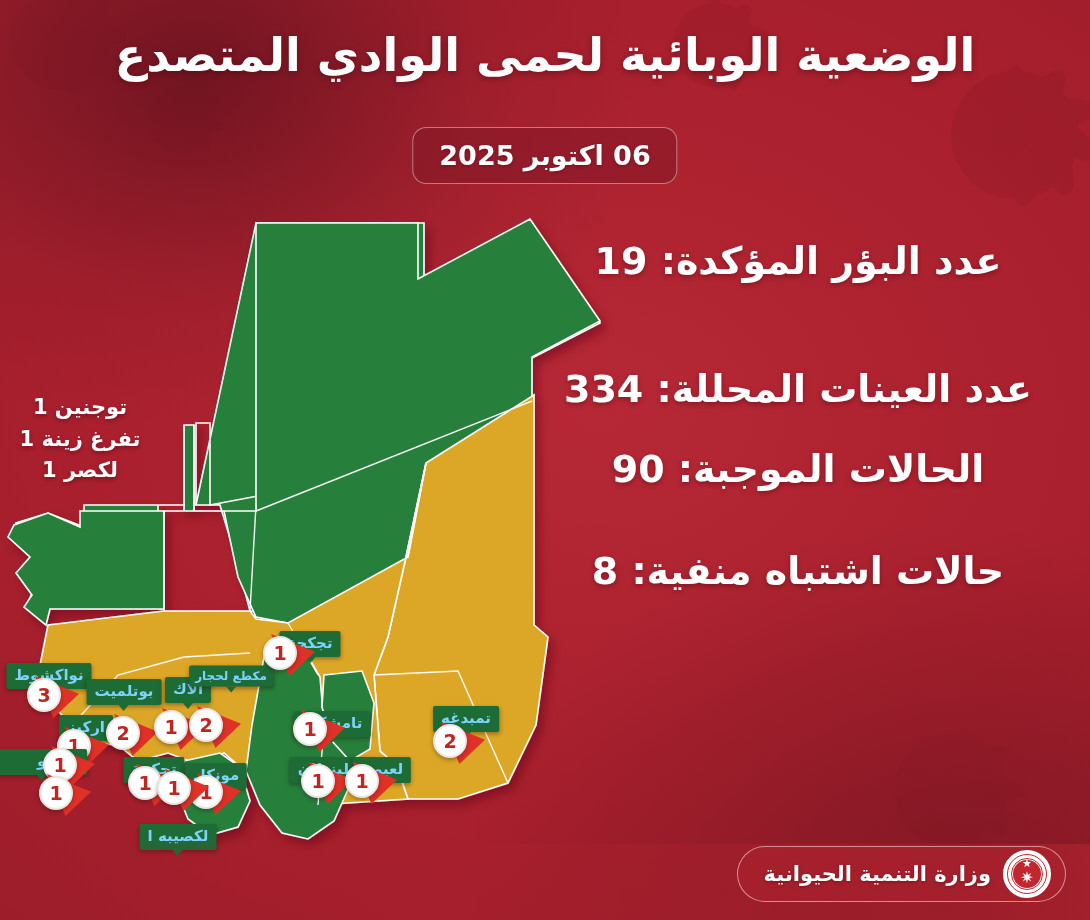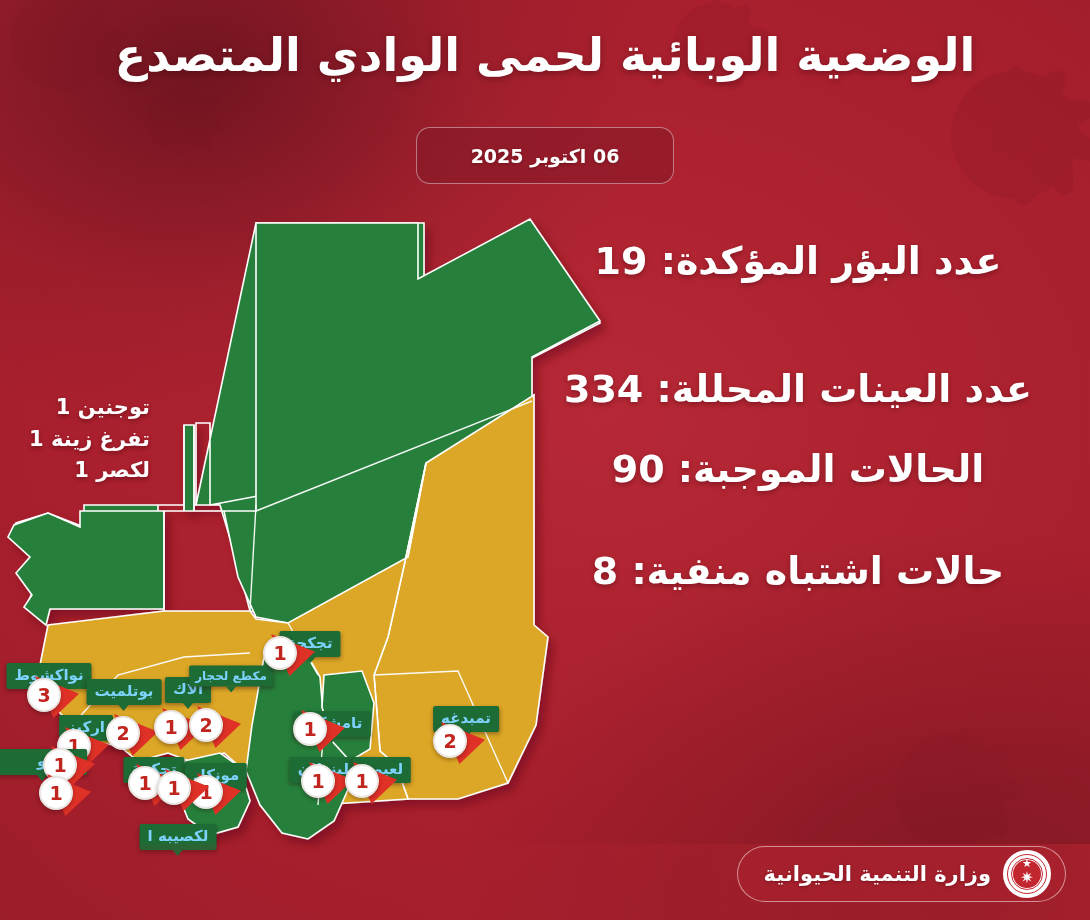--- a/index.html
+++ b/index.html
@@ -36,21 +36,21 @@
     letter-spacing:0px;
     text-shadow:0 2px 6px rgba(60,8,15,.45);
     direction:rtl;
   }
   #date-pill{
     position:absolute;top:127px;left:50%;transform:translateX(-50%);
     min-width:258px;height:57px;border-radius:14px;
     background:rgba(132,24,38,.55);
     border:1.6px solid rgba(255,255,255,.42);
     display:flex;align-items:center;justify-content:center;
-    color:#fff;font-size:19px;font-weight:700;
+    color:#fff;font-size:27px;font-weight:700;
     padding:16px 26px;box-sizing:border-box;direction:rtl;
     text-shadow:0 1px 3px rgba(60,8,15,.4);
   }
 
   
   #stats{position:absolute;right:22px;top:200px;width:540px;direction:rtl;text-align:center;}
   .stat{
     color:#ffffff;font-weight:700;white-space:nowrap;
     text-shadow:0 2px 5px rgba(60,8,15,.4);
   }
@@ -59,21 +59,21 @@
   .stat.s2{font-size:38px;margin-top:36px;}
   .stat.s3{font-size:38px;margin-top:58px;}
 
   
   #map-wrap{position:absolute;left:-12px;top:205px;width:640px;height:660px;}
   #map-svg{position:absolute;left:0;top:0;width:640px;height:660px;overflow:visible;}
 
   
   #nkc-list{
     position:absolute;left:10px;top:392px;width:140px;
-    direction:rtl;color:#fff;
+    text-align:center;direction:rtl;color:#fff;
     font-size:21px;font-weight:700;line-height:1.5;
     text-shadow:0 2px 4px rgba(60,8,15,.45);
   }
 
   
   .lbl{
     position:absolute;direction:rtl;white-space:nowrap;
     background:#1d6b35;color:#7dd3fc;
     font-size:15px;font-weight:700;line-height:1;
     padding:5px 8px 6px;border-radius:2px;

